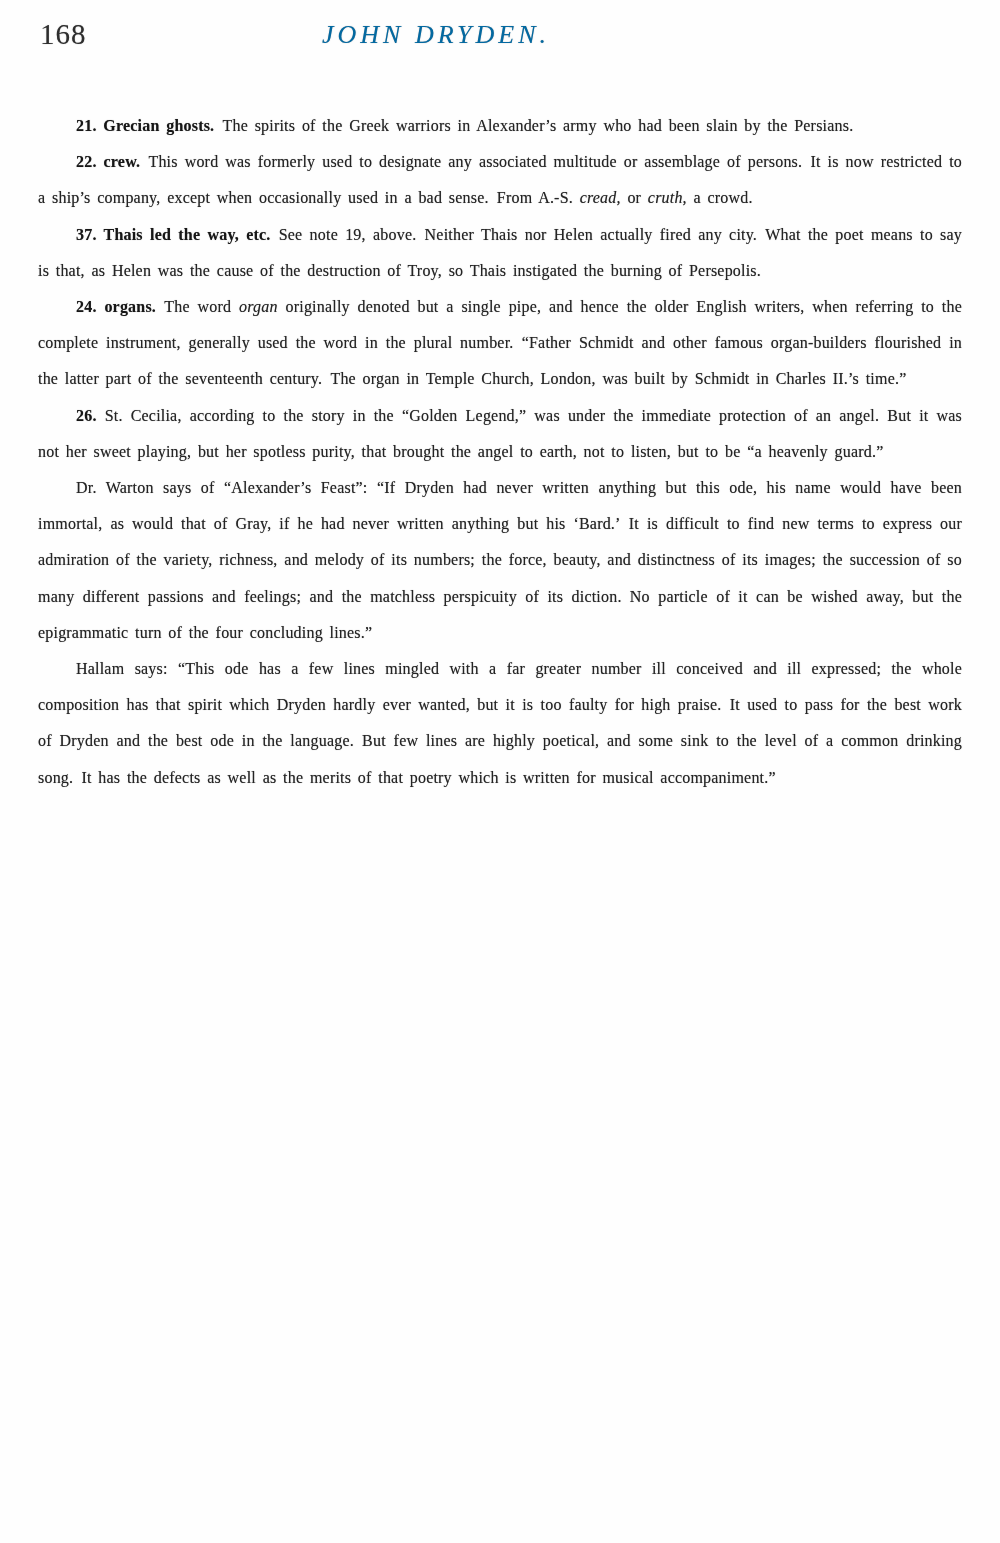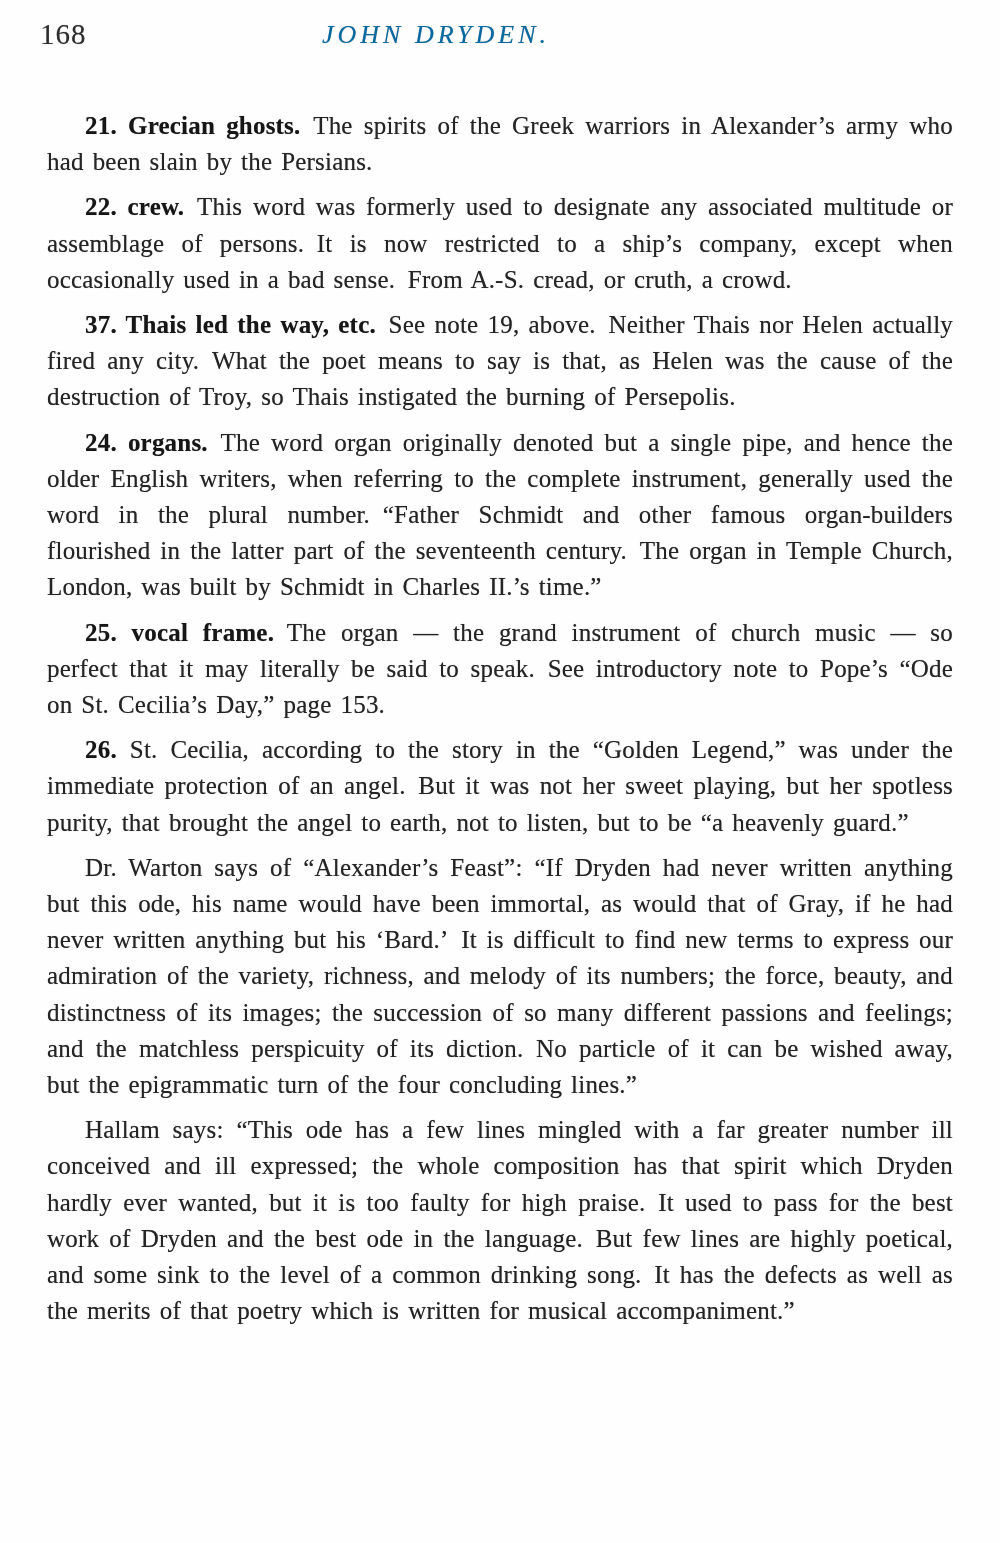--- a/index.html
+++ b/index.html
@@ -40,49 +40,49 @@
     font-style: italic;
     font-size: 26px;
     letter-spacing: 4px;
     color: #0369a1;
     text-shadow: 0 0 1px rgba(90,90,90,0.5);
   }
   .page-body {
     width: 924px;
   }
   .para {
-    margin: 9px;
-    font-size: 25px;
+    margin: 0;
+    font-size: 16px;
     line-height: 36.2px;
     text-align: justify;
     text-indent: 38px;
     word-spacing: 2.5px;
     letter-spacing: 0.2px;
     color: #242424;
     text-shadow: 0 0 0.8px rgba(40,40,40,0.55);
   }
   .run-bold {
     font-weight: 700;
     color: #161616;
   }
   .run-italic {
+    font-style: italic;
   }
   .run-normal {}
 </style>
 </head>
 <body>
 
 <div class="page">
   <div class="page-header">
     <span class="page-num">168</span>
     <span class="running-head">JOHN DRYDEN.</span>
   </div>
   <div class="page-body">
       <p class="para"><span class="run-bold">21. Grecian ghosts.</span><span class="run-normal"> The spirits of the Greek warriors in Alexander’s army who had been slain by the Persians.</span></p>
       <p class="para"><span class="run-bold">22. crew.</span><span class="run-normal"> This word was formerly used to designate any associated multitude or assemblage of persons. It is now restricted to a ship’s company, except when occasionally used in a bad sense. From A.-S. </span><span class="run-italic">cread,</span><span class="run-normal"> or </span><span class="run-italic">cruth,</span><span class="run-normal"> a crowd.</span></p>
       <p class="para"><span class="run-bold">37. Thais led the way, etc.</span><span class="run-normal"> See note 19, above. Neither Thais nor Helen actually fired any city. What the poet means to say is that, as Helen was the cause of the destruction of Troy, so Thais instigated the burning of Persepolis.</span></p>
       <p class="para"><span class="run-bold">24. organs.</span><span class="run-normal"> The word </span><span class="run-italic">organ</span><span class="run-normal"> originally denoted but a single pipe, and hence the older English writers, when referring to the complete instrument, generally used the word in the plural number. “Father Schmidt and other famous organ-builders flourished in the latter part of the seventeenth century. The organ in Temple Church, London, was built by Schmidt in Charles II.’s time.”</span></p>
-      <p class="para"><span class="run-bold">25. vocal frame.</span><span class="run-normal"> The organ — the grand instrument of church music — so perfect that it may literally be said to speak. See introductory note to Pope’s “Ode on St. Cecilia’s Day,” page 153.</span></p>
       <p class="para"><span class="run-bold">26.</span><span class="run-normal"> St. Cecilia, according to the story in the “Golden Legend,” was under the immediate protection of an angel. But it was not her sweet playing, but her spotless purity, that brought the angel to earth, not to listen, but to be “a heavenly guard.”</span></p>
       <p class="para"><span class="run-normal">Dr. Warton says of “Alexander’s Feast”: “If Dryden had never written anything but this ode, his name would have been immortal, as would that of Gray, if he had never written anything but his ‘Bard.’ It is difficult to find new terms to express our admiration of the variety, richness, and melody of its numbers; the force, beauty, and distinctness of its images; the succession of so many different passions and feelings; and the matchless perspicuity of its diction. No particle of it can be wished away, but the epigrammatic turn of the four concluding lines.”</span></p>
       <p class="para"><span class="run-normal">Hallam says: “This ode has a few lines mingled with a far greater number ill conceived and ill expressed; the whole composition has that spirit which Dryden hardly ever wanted, but it is too faulty for high praise. It used to pass for the best work of Dryden and the best ode in the language. But few lines are highly poetical, and some sink to the level of a common drinking song. It has the defects as well as the merits of that poetry which is written for musical accompaniment.”</span></p>
     </div>
 </div>
 
 </body></html>

